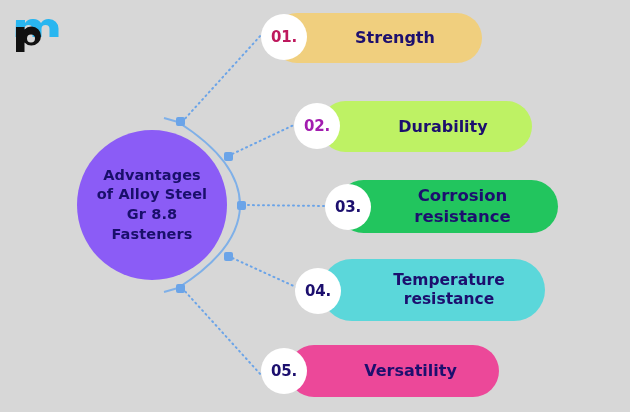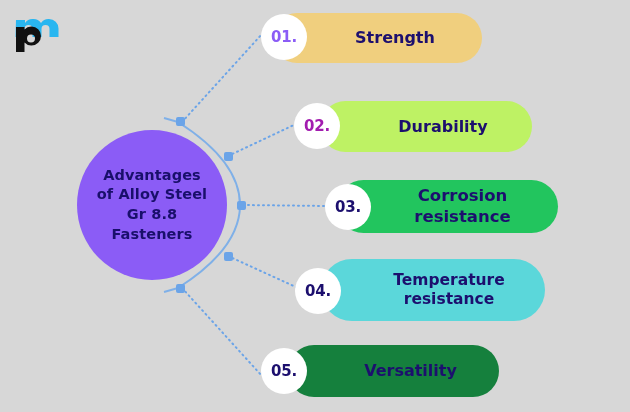--- a/index.html
+++ b/index.html
@@ -156,21 +156,21 @@
       <span>of Alloy Steel</span><br>
       <span>Gr 8.8</span><br>
       <span>Fasteners</span>
     </div>
   </div>
 
   <div class="pill" id="pill-1" style="background: rgb(240, 207, 126);">
     <div class="pill-label" id="label-1" style="color: rgb(28, 15, 110);">Strength</div>
   </div>
   <div class="badge" id="badge-1" style="background: rgb(255, 255, 255);">
-    <span class="badge-num" style="color: #8b5cf6;">01.</span>
+    <span class="badge-num" style="color: #be185d;">01.</span>
   </div>
 
   <div class="pill" id="pill-2" style="background: #bef264;">
     <div class="pill-label" id="label-2" style="color: rgb(28, 15, 110);">Durability</div>
   </div>
   <div class="badge" id="badge-2" style="background: rgb(255, 255, 255);">
     <span class="badge-num" style="color: #a21caf;">02.</span>
   </div>
 
   <div class="pill" id="pill-3" style="background: #22c55e;">
@@ -183,20 +183,20 @@
   <div class="pill" id="pill-4" style="background: rgb(91, 215, 218); align-items: center;">
     <div class="pill-label" id="label-4" style="color: rgb(28, 15, 110);">
       <span>Temperature</span><br>
       <span>resistance</span>
     </div>
   </div>
   <div class="badge" id="badge-4" style="background: rgb(255, 255, 255);">
     <span class="badge-num" style="color: rgb(28, 15, 110);">04.</span>
   </div>
 
-  <div class="pill" id="pill-5" style="background: #15803d;">
+  <div class="pill" id="pill-5" style="background: #ec4899;">
     <div class="pill-label" id="label-5" style="color: rgb(28, 15, 110);">Versatility</div>
   </div>
   <div class="badge" id="badge-5" style="background: rgb(255, 255, 255);">
     <span class="badge-num" style="color: rgb(28, 15, 110);">05.</span>
   </div>
 
 </div>
 
 </body></html>

